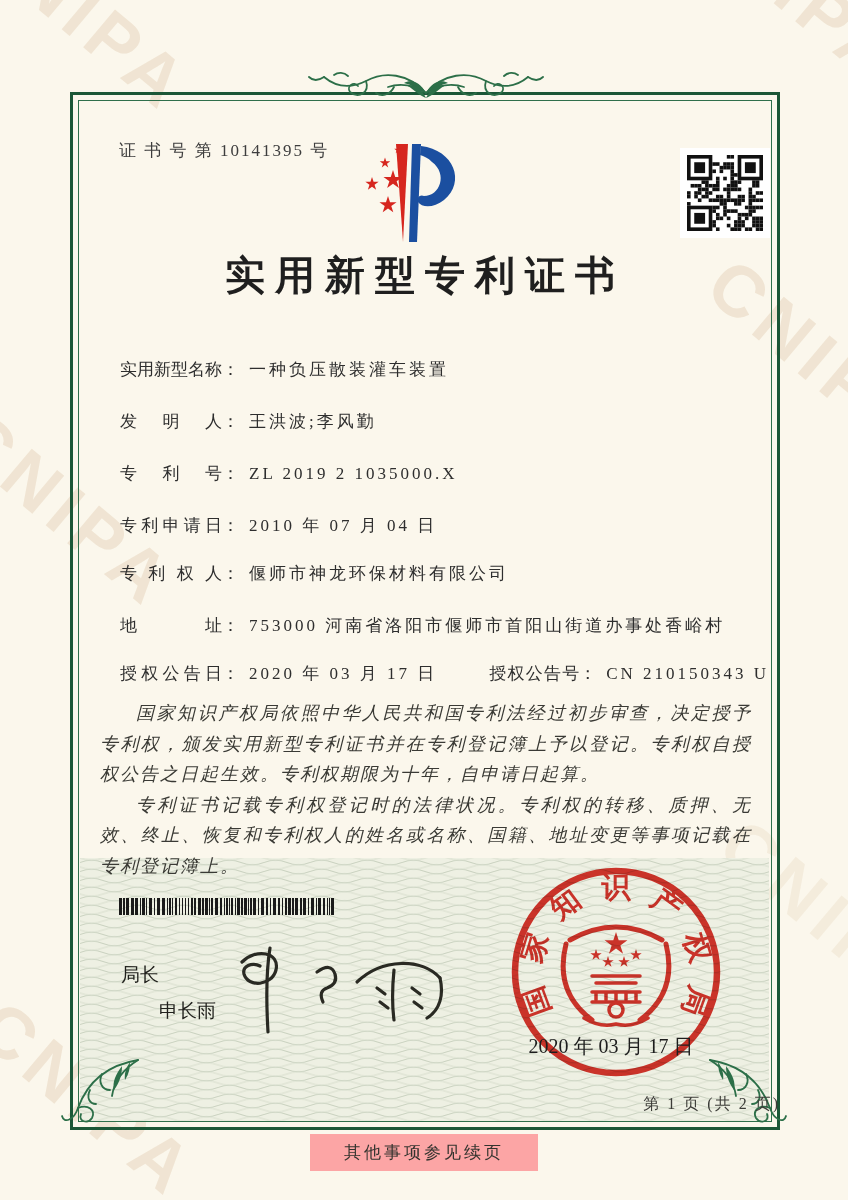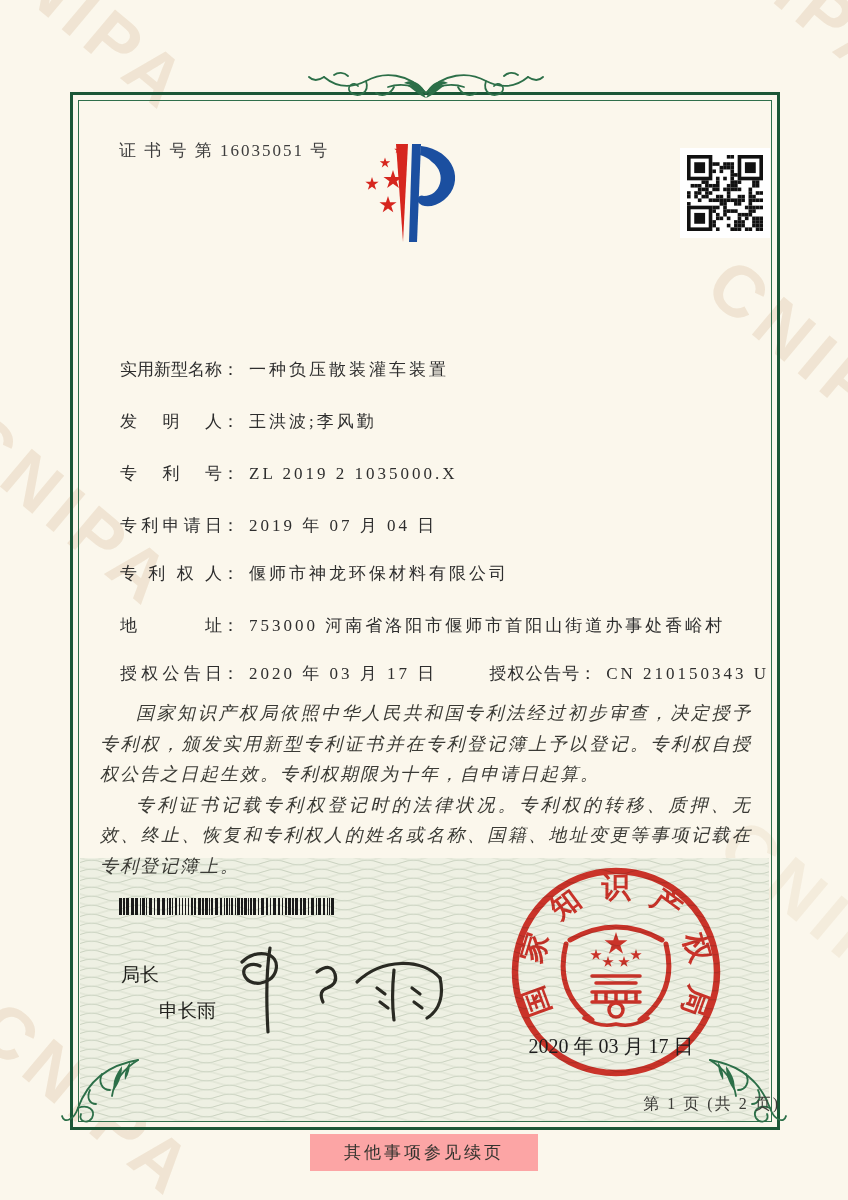--- a/index.html
+++ b/index.html
@@ -120,21 +120,21 @@
       <path d="M78,10 C42,16 26,36 18,58 C14,70 4,74 2,66"></path>
       <path d="M18,58 C28,54 36,60 32,68 C28,74 18,72 21,64"></path>
       <path d="M78,10 C62,20 54,32 52,46"></path>
       <path d="M42,24 C38,32 42,40 50,40"></path>
       <path d="M30,40 C26,48 30,54 36,54"></path>
       <path d="M62,16 C56,24 52,32 54,40 C60,32 62,24 62,16 Z" fill="#2c6f48" stroke="none"></path>
       <path d="M70,12 C66,18 64,24 65,30 C69,24 70,18 70,12 Z" fill="#2c6f48" stroke="none"></path>
     </g>
   </svg>
 
-  <div class="cert-no">证 书 号 第 16035051 号</div>
+  <div class="cert-no">证 书 号 第 10141395 号</div>
 
   <svg class="logo" width="138" height="116" viewBox="0 0 138 116">
     <defs>
       <path id="star" d="M0,-1 L0.2245,-0.309 L0.951,-0.309 L0.363,0.118 L0.588,0.809 L0,0.382 L-0.588,0.809 L-0.363,0.118 L-0.951,-0.309 L-0.2245,-0.309 Z" fill="#d6261e"></path>
     </defs>
 
     <path d="M64,6 L73,6 L69,104 L61,104 Z" fill="#1b4fa0"></path>
     <path d="M73,8 C106,12 118,44 96,62 C86,70 74,70 70,64 C68,60 72,56 76,58 C92,58 100,36 84,24 C80,20 76,18 72,17 Z" fill="#1b4fa0"></path>
 
     <path d="M48,6 L60,6 L55,104 Z" fill="#d6261e"></path>
@@ -296,32 +296,33 @@
         <rect x="7.238095238095238" y="7.238095238095238" width="10.857142857142858" height="10.857142857142858" fill="#111"></rect>
         <rect x="50.666666666666664" y="0" width="25.333333333333332" height="25.333333333333332" fill="#111"></rect>
         <rect x="54.285714285714285" y="3.619047619047619" width="18.095238095238095" height="18.095238095238095" fill="#fff"></rect>
         <rect x="57.904761904761905" y="7.238095238095238" width="10.857142857142858" height="10.857142857142858" fill="#111"></rect>
         <rect x="0" y="50.666666666666664" width="25.333333333333332" height="25.333333333333332" fill="#111"></rect>
         <rect x="3.619047619047619" y="54.285714285714285" width="18.095238095238095" height="18.095238095238095" fill="#fff"></rect>
         <rect x="7.238095238095238" y="57.904761904761905" width="10.857142857142858" height="10.857142857142858" fill="#111"></rect>
       </svg>
   </div>
 
+  <div class="title">实用新型专利证书</div>
 
   <div class="frow" style="top:358px">
     <span class="flabel"><span class="flabel-chars">实用新型名称</span><span class="fcolon">：</span></span><span class="fvalue">一种负压散装灌车装置</span>
   </div>
   <div class="frow" style="top:410px">
     <span class="flabel"><span class="flabel-chars">发明人</span><span class="fcolon">：</span></span><span class="fvalue">王洪波;李风勤</span>
   </div>
   <div class="frow" style="top:462px">
     <span class="flabel"><span class="flabel-chars">专利号</span><span class="fcolon">：</span></span><span class="fvalue">ZL 2019 2 1035000.X</span>
   </div>
   <div class="frow" style="top:514px">
-    <span class="flabel"><span class="flabel-chars">专利申请日</span><span class="fcolon">：</span></span><span class="fvalue">2019 年 07 月 04 日</span>
+    <span class="flabel"><span class="flabel-chars">专利申请日</span><span class="fcolon">：</span></span><span class="fvalue">2010 年 07 月 04 日</span>
   </div>
   <div class="frow" style="top:562px">
     <span class="flabel"><span class="flabel-chars">专利权人</span><span class="fcolon">：</span></span><span class="fvalue">偃师市神龙环保材料有限公司</span>
   </div>
   <div class="frow" style="top:614px">
     <span class="flabel"><span class="flabel-chars">地址</span><span class="fcolon">：</span></span><span class="fvalue">753000 河南省洛阳市偃师市首阳山街道办事处香峪村</span>
   </div>
   <div class="frow" style="top:662px">
     <span class="flabel"><span class="flabel-chars">授权公告日</span><span class="fcolon">：</span></span><span class="fvalue">2020 年 03 月 17 日</span><span class="grant2"><span class="flabel-chars" style="width:90px">授权公告号</span><span class="fcolon">：</span><span class="fvalue">CN 210150343 U</span></span>
   </div>

